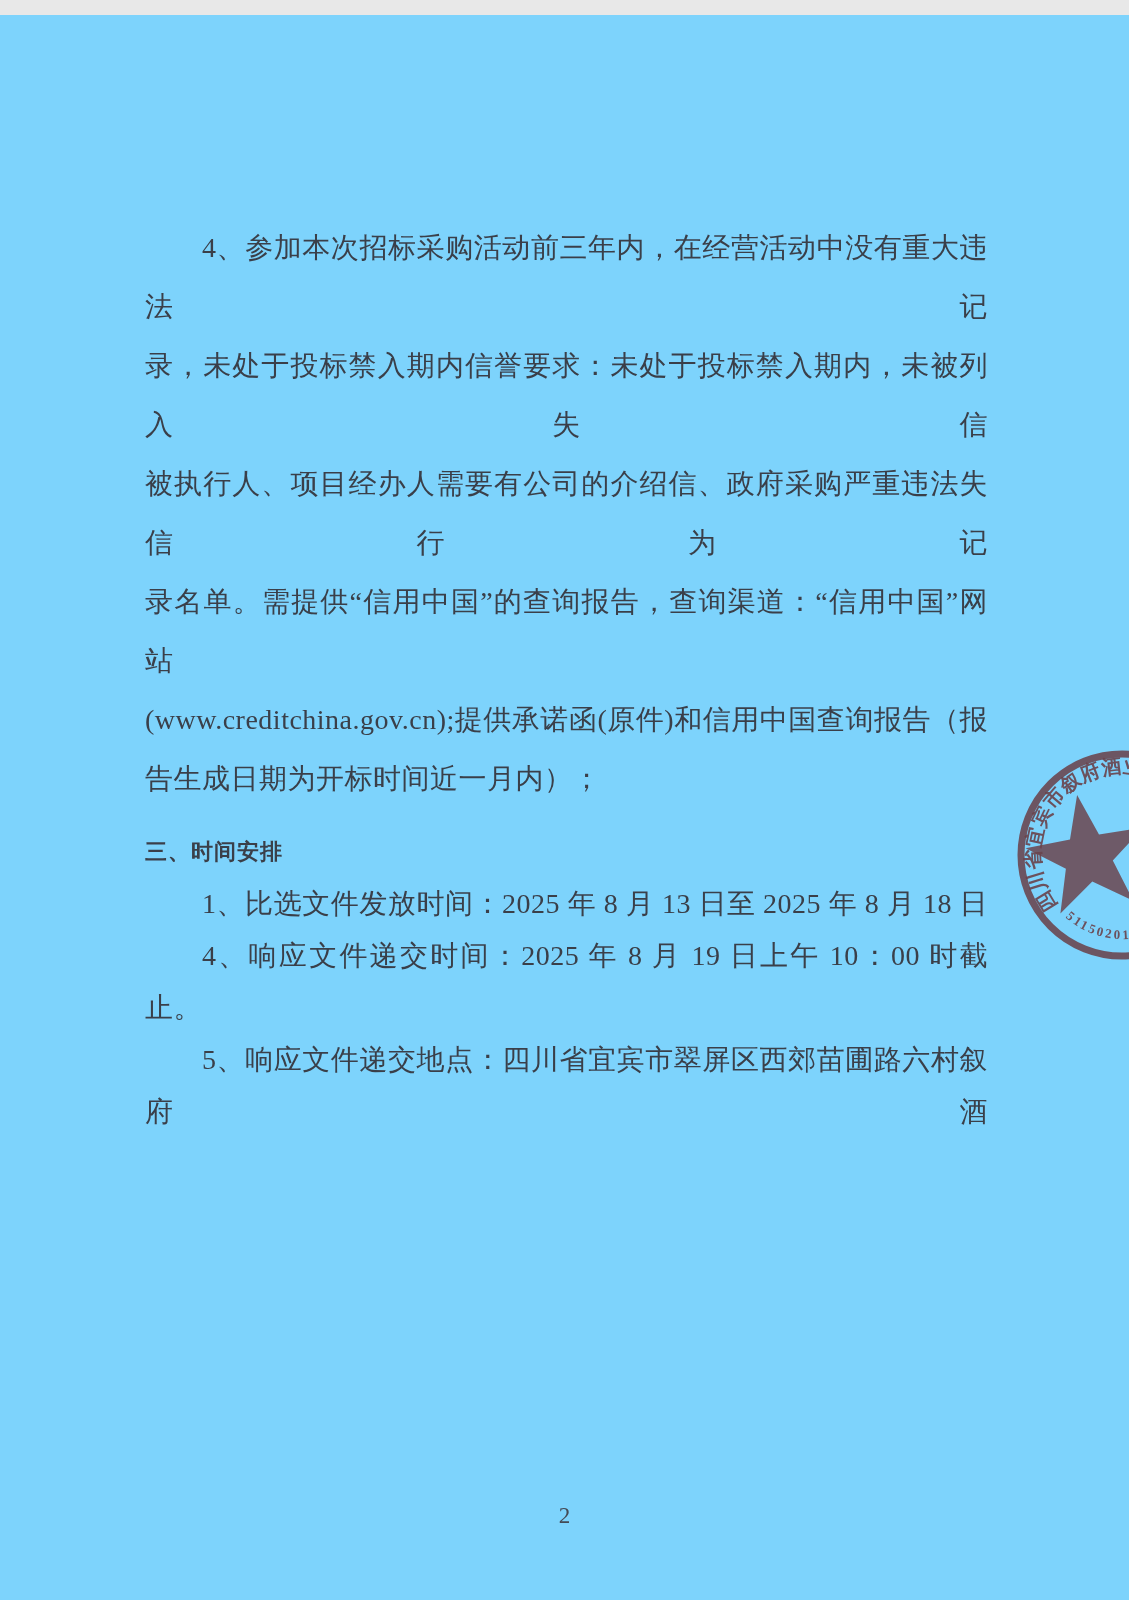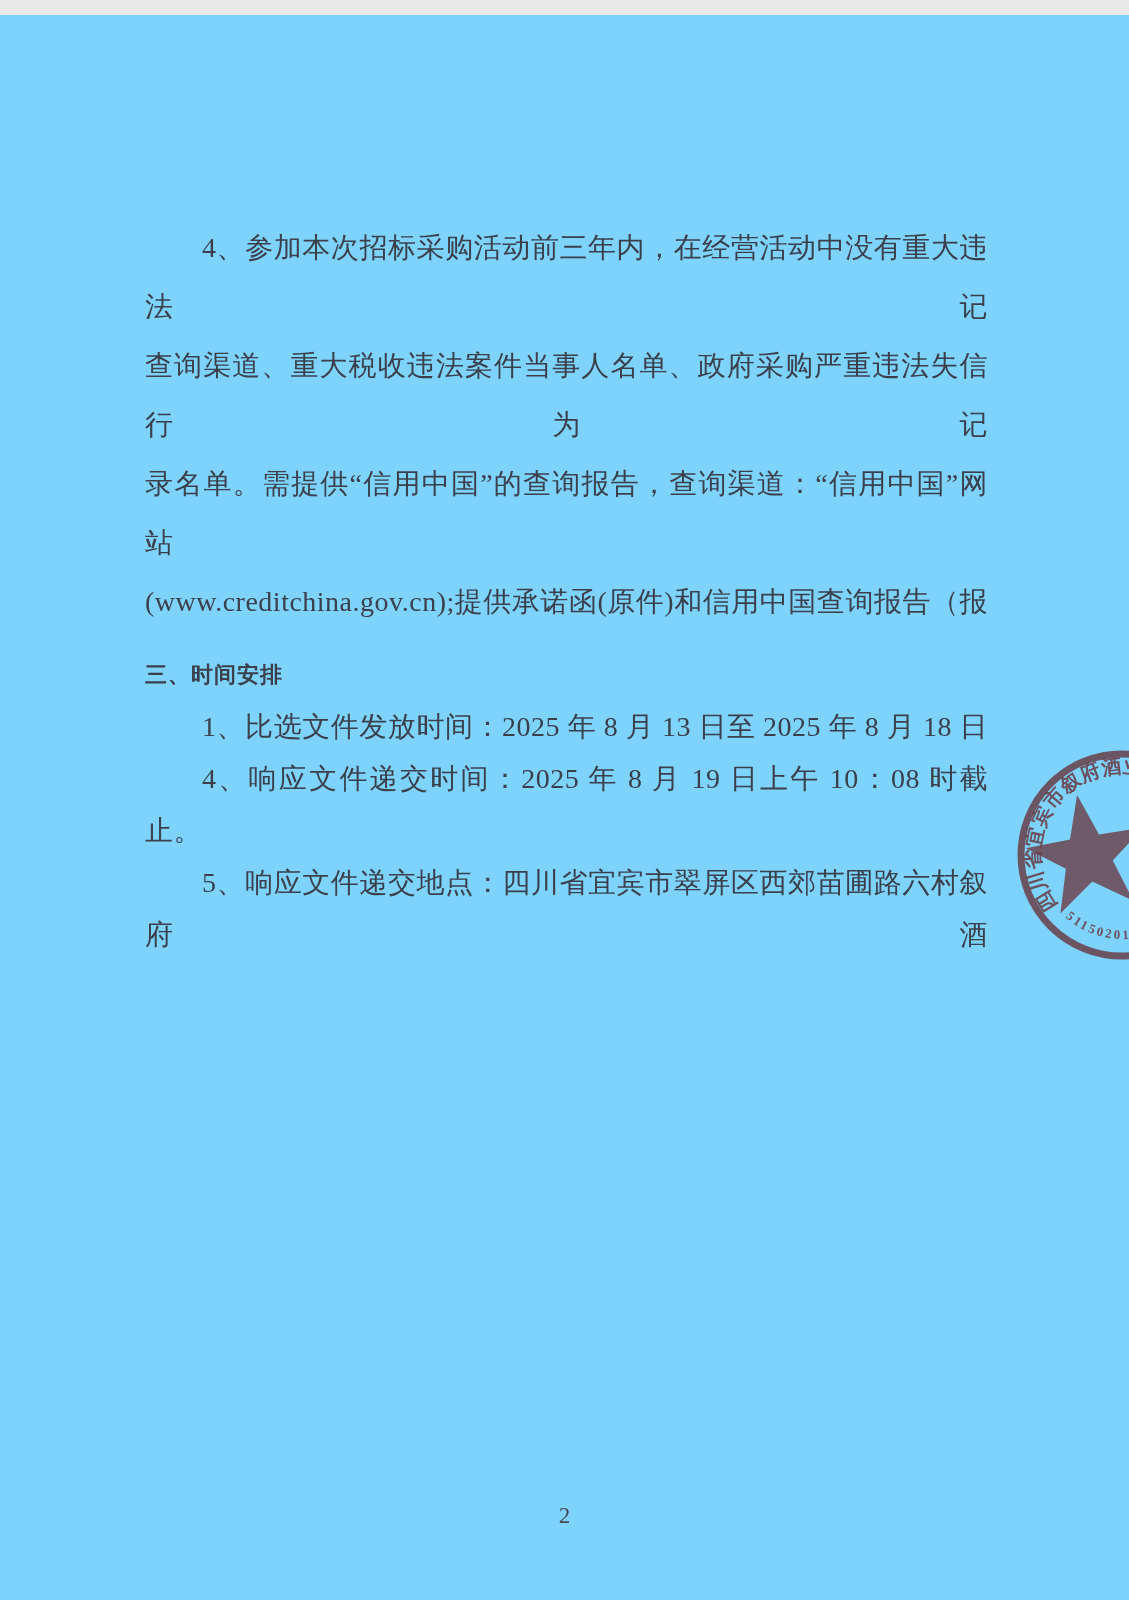--- a/index.html
+++ b/index.html
@@ -54,36 +54,38 @@
   .seal-code{font-size:13px;letter-spacing:2.5px;}
 </style>
 </head>
 <body>
 
 <div class="page">
   <div class="doc-body">
 
     <div class="para p1">
       <div class="line indent full">4、参加本次招标采购活动前三年内，在经营活动中没有重大违法记</div>
-      <div class="line full">查询渠道、重大税收违法案件当事人名单、政府采购严重违法失信行为记</div>
+      <div class="line full">录，未处于投标禁入期内信誉要求：未处于投标禁入期内，未被列入失信</div>
+      <div class="line full">被执行人、项目经办人需要有公司的介绍信、政府采购严重违法失信行为记</div>
       <div class="line full">录名单。需提供“信用中国”的查询报告，查询渠道：“信用中国”网站</div>
       <div class="line full">(www.creditchina.gov.cn);提供承诺函(原件)和信用中国查询报告（报</div>
+      <div class="line last">告生成日期为开标时间近一月内）；</div>
     </div>
 
 
     <h2 class="section-heading">三、时间安排</h2>
 
     <div class="para p3">
       <div class="line indent full">1、比选文件发放时间：2025 年 8 月 13 日至 2025 年 8 月 18 日</div>
     </div>
 
 
 
     <div class="para p6">
-      <div class="line indent last">4、响应文件递交时间：2025 年 8 月 19 日上午 10：08 时截止。</div>
+      <div class="line indent last">4、响应文件递交时间：2025 年 8 月 19 日上午 10：00 时截止。</div>
     </div>
 
     <div class="para p7">
       <div class="line indent full">5、响应文件递交地点：四川省宜宾市翠屏区西郊苗圃路六村叙府酒</div>
 
     </div>
 
   </div>
 
   <svg class="stamp" viewBox="0 0 240 240" width="240" height="240" aria-hidden="true">

